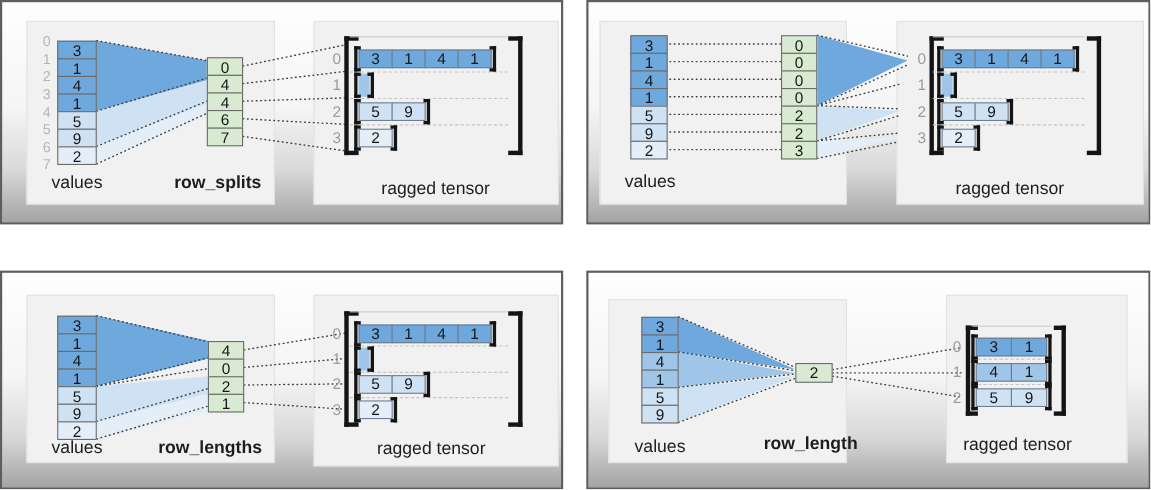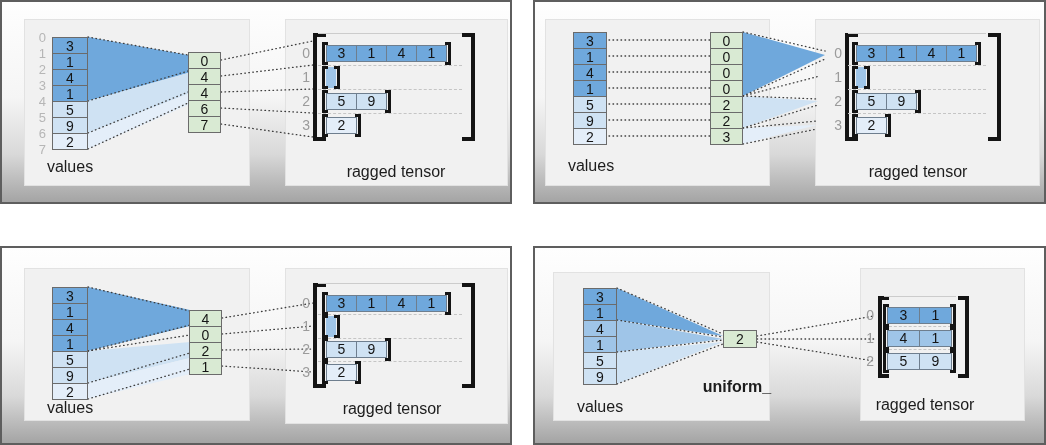--- a/index.html
+++ b/index.html
@@ -119,20 +119,21 @@
       <div class="ov idxlbl" style="left: 28px; top: 94px; width: 18px;">4</div>
       <div class="ov idxlbl" style="left: 28px; top: 110px; width: 18px;">5</div>
       <div class="ov idxlbl" style="left: 28px; top: 126px; width: 18px;">6</div>
       <div class="ov idxlbl" style="left: 28px; top: 142px; width: 18px;">7</div>
       <div class="ov cell" style="left: 188px; top: 52px; width: 33px; height: 17px; background: rgb(217, 234, 211);">0</div>
       <div class="ov cell" style="left: 188px; top: 68px; width: 33px; height: 17px; background: rgb(217, 234, 211);">4</div>
       <div class="ov cell" style="left: 188px; top: 84px; width: 33px; height: 17px; background: rgb(217, 234, 211);">4</div>
       <div class="ov cell" style="left: 188px; top: 100px; width: 33px; height: 17px; background: rgb(217, 234, 211);">6</div>
       <div class="ov cell" style="left: 188px; top: 116px; width: 33px; height: 17px; background: rgb(217, 234, 211);">7</div>
       <div class="ov lbl" style="left: 0px; top: 158px; width: 140px;">values</div>
+      <div class="ov lbl enclbl" style="left: 118px; top: 158px; width: 160px;">row_splits</div>
       <div class="ov lbl" style="left: 321px; top: 163px; width: 150px;">ragged tensor</div>
       <div class="ov obr l" style="left: 313px; top: 33px; width: 13px; height: 108px;"></div>
       <div class="ov obr r" style="left: 462px; top: 33px; width: 13px; height: 108px;"></div>
       <div class="ov topline" style="left: 318px; top: 33px; width: 144px;"></div>
       <div class="ov sep" style="left: 318px; top: 65px; width: 144px;"></div>
       <div class="ov sep" style="left: 318px; top: 89px; width: 144px;"></div>
       <div class="ov sep" style="left: 318px; top: 113px; width: 144px;"></div>
       <div class="ov rowlbl" style="left: 290px; top: 45px; width: 20px;">0</div>
       <div class="ov rowflex" style="left: 322px; top: 41px; height: 24px;">
         <span class="ibr l"></span>
@@ -216,20 +217,21 @@
       <div class="ov cell" style="left: 52px; top: 319px; width: 36px; height: 17px; background: rgb(111, 168, 220);">4</div>
       <div class="ov cell" style="left: 52px; top: 335px; width: 36px; height: 17px; background: rgb(111, 168, 220);">1</div>
       <div class="ov cell" style="left: 52px; top: 351px; width: 36px; height: 17px; background: rgb(207, 226, 243);">5</div>
       <div class="ov cell" style="left: 52px; top: 367px; width: 36px; height: 17px; background: rgb(207, 226, 243);">9</div>
       <div class="ov cell" style="left: 52px; top: 383px; width: 36px; height: 17px; background: rgb(228, 238, 249);">2</div>
       <div class="ov cell" style="left: 189px; top: 310px; width: 33px; height: 17px; background: rgb(217, 234, 211);">4</div>
       <div class="ov cell" style="left: 189px; top: 326px; width: 33px; height: 17px; background: rgb(217, 234, 211);">0</div>
       <div class="ov cell" style="left: 189px; top: 342px; width: 33px; height: 17px; background: rgb(217, 234, 211);">2</div>
       <div class="ov cell" style="left: 189px; top: 358px; width: 33px; height: 17px; background: rgb(217, 234, 211);">1</div>
       <div class="ov lbl" style="left: 0px; top: 399px; width: 140px;">values</div>
+      <div class="ov lbl enclbl" style="left: 111px; top: 399px; width: 160px;">row_lengths</div>
       <div class="ov lbl" style="left: 317px; top: 400px; width: 150px;">ragged tensor</div>
       <div class="ov obr l" style="left: 313px; top: 283px; width: 13px; height: 105px;"></div>
       <div class="ov obr r" style="left: 462px; top: 283px; width: 13px; height: 105px;"></div>
       <div class="ov topline" style="left: 318px; top: 283px; width: 144px;"></div>
       <div class="ov sep" style="left: 318px; top: 314px; width: 144px;"></div>
       <div class="ov sep" style="left: 318px; top: 338px; width: 144px;"></div>
       <div class="ov sep" style="left: 318px; top: 361px; width: 144px;"></div>
       <div class="ov rowlbl" style="left: 290px; top: 295px; width: 20px;">0</div>
       <div class="ov rowflex" style="left: 322px; top: 291px; height: 24px;">
         <span class="ibr l"></span>
@@ -259,21 +261,21 @@
         <span class="ibr r"></span>
       </div>
       <div class="ov cell" style="left: 583px; top: 288px; width: 34px; height: 17px; background: rgb(111, 168, 220);">3</div>
       <div class="ov cell" style="left: 583px; top: 304px; width: 34px; height: 17px; background: rgb(111, 168, 220);">1</div>
       <div class="ov cell" style="left: 583px; top: 320px; width: 34px; height: 17px; background: rgb(159, 197, 232);">4</div>
       <div class="ov cell" style="left: 583px; top: 336px; width: 34px; height: 17px; background: rgb(159, 197, 232);">1</div>
       <div class="ov cell" style="left: 583px; top: 352px; width: 34px; height: 17px; background: rgb(207, 226, 243);">5</div>
       <div class="ov cell" style="left: 583px; top: 368px; width: 34px; height: 17px; background: rgb(207, 226, 243);">9</div>
       <div class="ov cell" style="left: 723px; top: 330px; width: 34px; height: 18px; background: rgb(217, 234, 211);">2</div>
       <div class="ov lbl" style="left: 530px; top: 398px; width: 140px;">values</div>
-      <div class="ov lbl enclbl" style="left: 657px; top: 378px; width: 160px;">uniform_</div>
+      <div class="ov lbl enclbl" style="left: 657px; top: 395px; width: 160px;">row_length</div>
       <div class="ov lbl" style="left: 850px; top: 396px; width: 150px;">ragged tensor</div>
       <div class="ov obr l" style="left: 878px; top: 296px; width: 11px; height: 82px;"></div>
       <div class="ov obr r" style="left: 958px; top: 296px; width: 11px; height: 82px;"></div>
       <div class="ov topline" style="left: 884px; top: 296px; width: 72px;"></div>
       <div class="ov sep" style="left: 884px; top: 326px; width: 72px;"></div>
       <div class="ov sep" style="left: 884px; top: 349px; width: 72px;"></div>
       <div class="ov rowlbl" style="left: 854px; top: 307px; width: 20px;">0</div>
       <div class="ov rowflex" style="left: 883px; top: 303px; height: 24px;">
         <span class="ibr l"></span>
         <div class="tcell" style="width: 33px; height: 17px; background: rgb(111, 168, 220); margin-left: 0px;">3</div>

